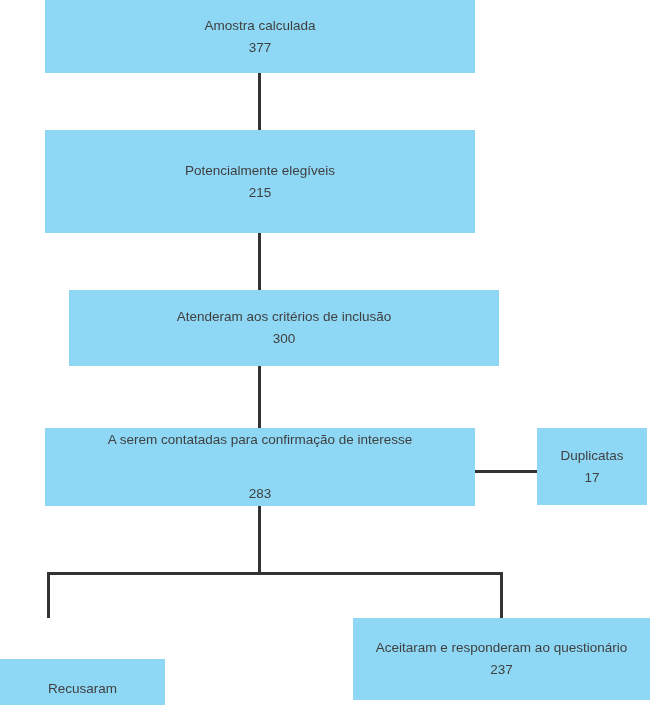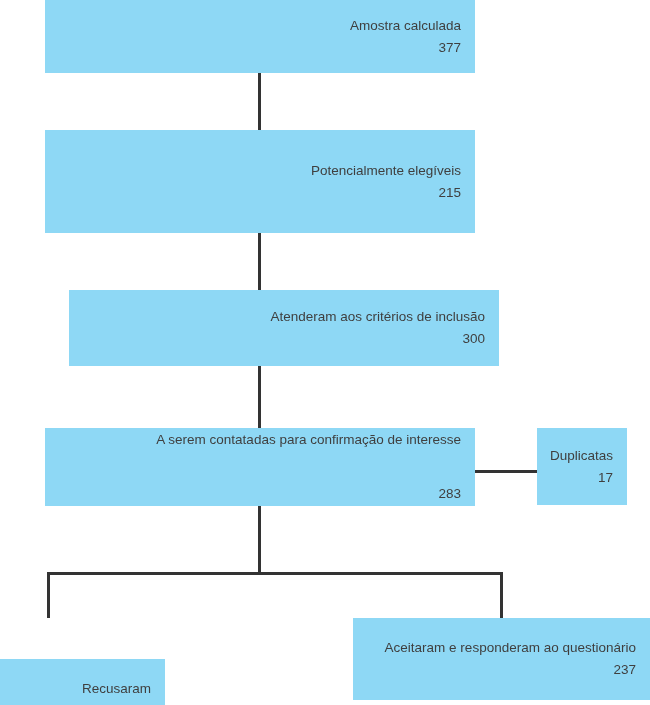--- a/index.html
+++ b/index.html
@@ -14,38 +14,38 @@
     background: #ffffff;
     overflow: hidden;
     font-family: "Liberation Sans", sans-serif;
   }
   .box {
     position: absolute;
     background: var(--box-fill, #8ED8F5);
     color: var(--text, #3f3f3f);
     display: flex;
     flex-direction: column;
-    align-items: flex-end;
+    align-items: center;
     justify-content: center;
     text-align: center;
     font-size: 13.5px;
     line-height: 22px;
     box-sizing: border-box;
     padding: 0 14px;
   }
   .line {
     position: absolute;
     background: var(--line, #333333);
   }
   
   #node-amostra      { left: 45px;  top: 0;     width: 430px; height: 73px;  }
   #node-elegiveis    { left: 45px;  top: 130px; width: 430px; height: 103px; }
   #node-criterios    { left: 45px;  top: 290px; width: 430px; height: 76px; margin-left: 24px;  }
   #node-contatadas   { left: 45px;  top: 428px; width: 430px; height: 78px; gap: 32px;  }
-  #node-duplicatas   { left: 537px; top: 428px; width: 90px; height: 77px;  }
+  #node-duplicatas   { left: 537px; top: 428px; width: 110px; height: 77px;  }
   #node-recusaram    { left: 0;     top: 618px; width: 165px; height: 82px; margin-top: 41px;  }
   #node-aceitaram    { left: 353px; top: 618px; width: 297px; height: 82px;  }
   
   #conn-v1          { left: 258px; top: 73px;  width: 3px;   height: 57px; }
   #conn-v2          { left: 258px; top: 233px; width: 3px;   height: 57px; }
   #conn-v3          { left: 258px; top: 366px; width: 3px;   height: 62px; }
   #conn-v4          { left: 258px; top: 506px; width: 3px;   height: 68px; }
   #conn-duplicatas  { left: 475px; top: 470px; width: 62px;  height: 3px;  }
   #conn-branch-h    { left: 47px;  top: 572px; width: 456px; height: 3px;  }
   #conn-branch-left { left: 47px;  top: 572px; width: 3px;   height: 46px; }

